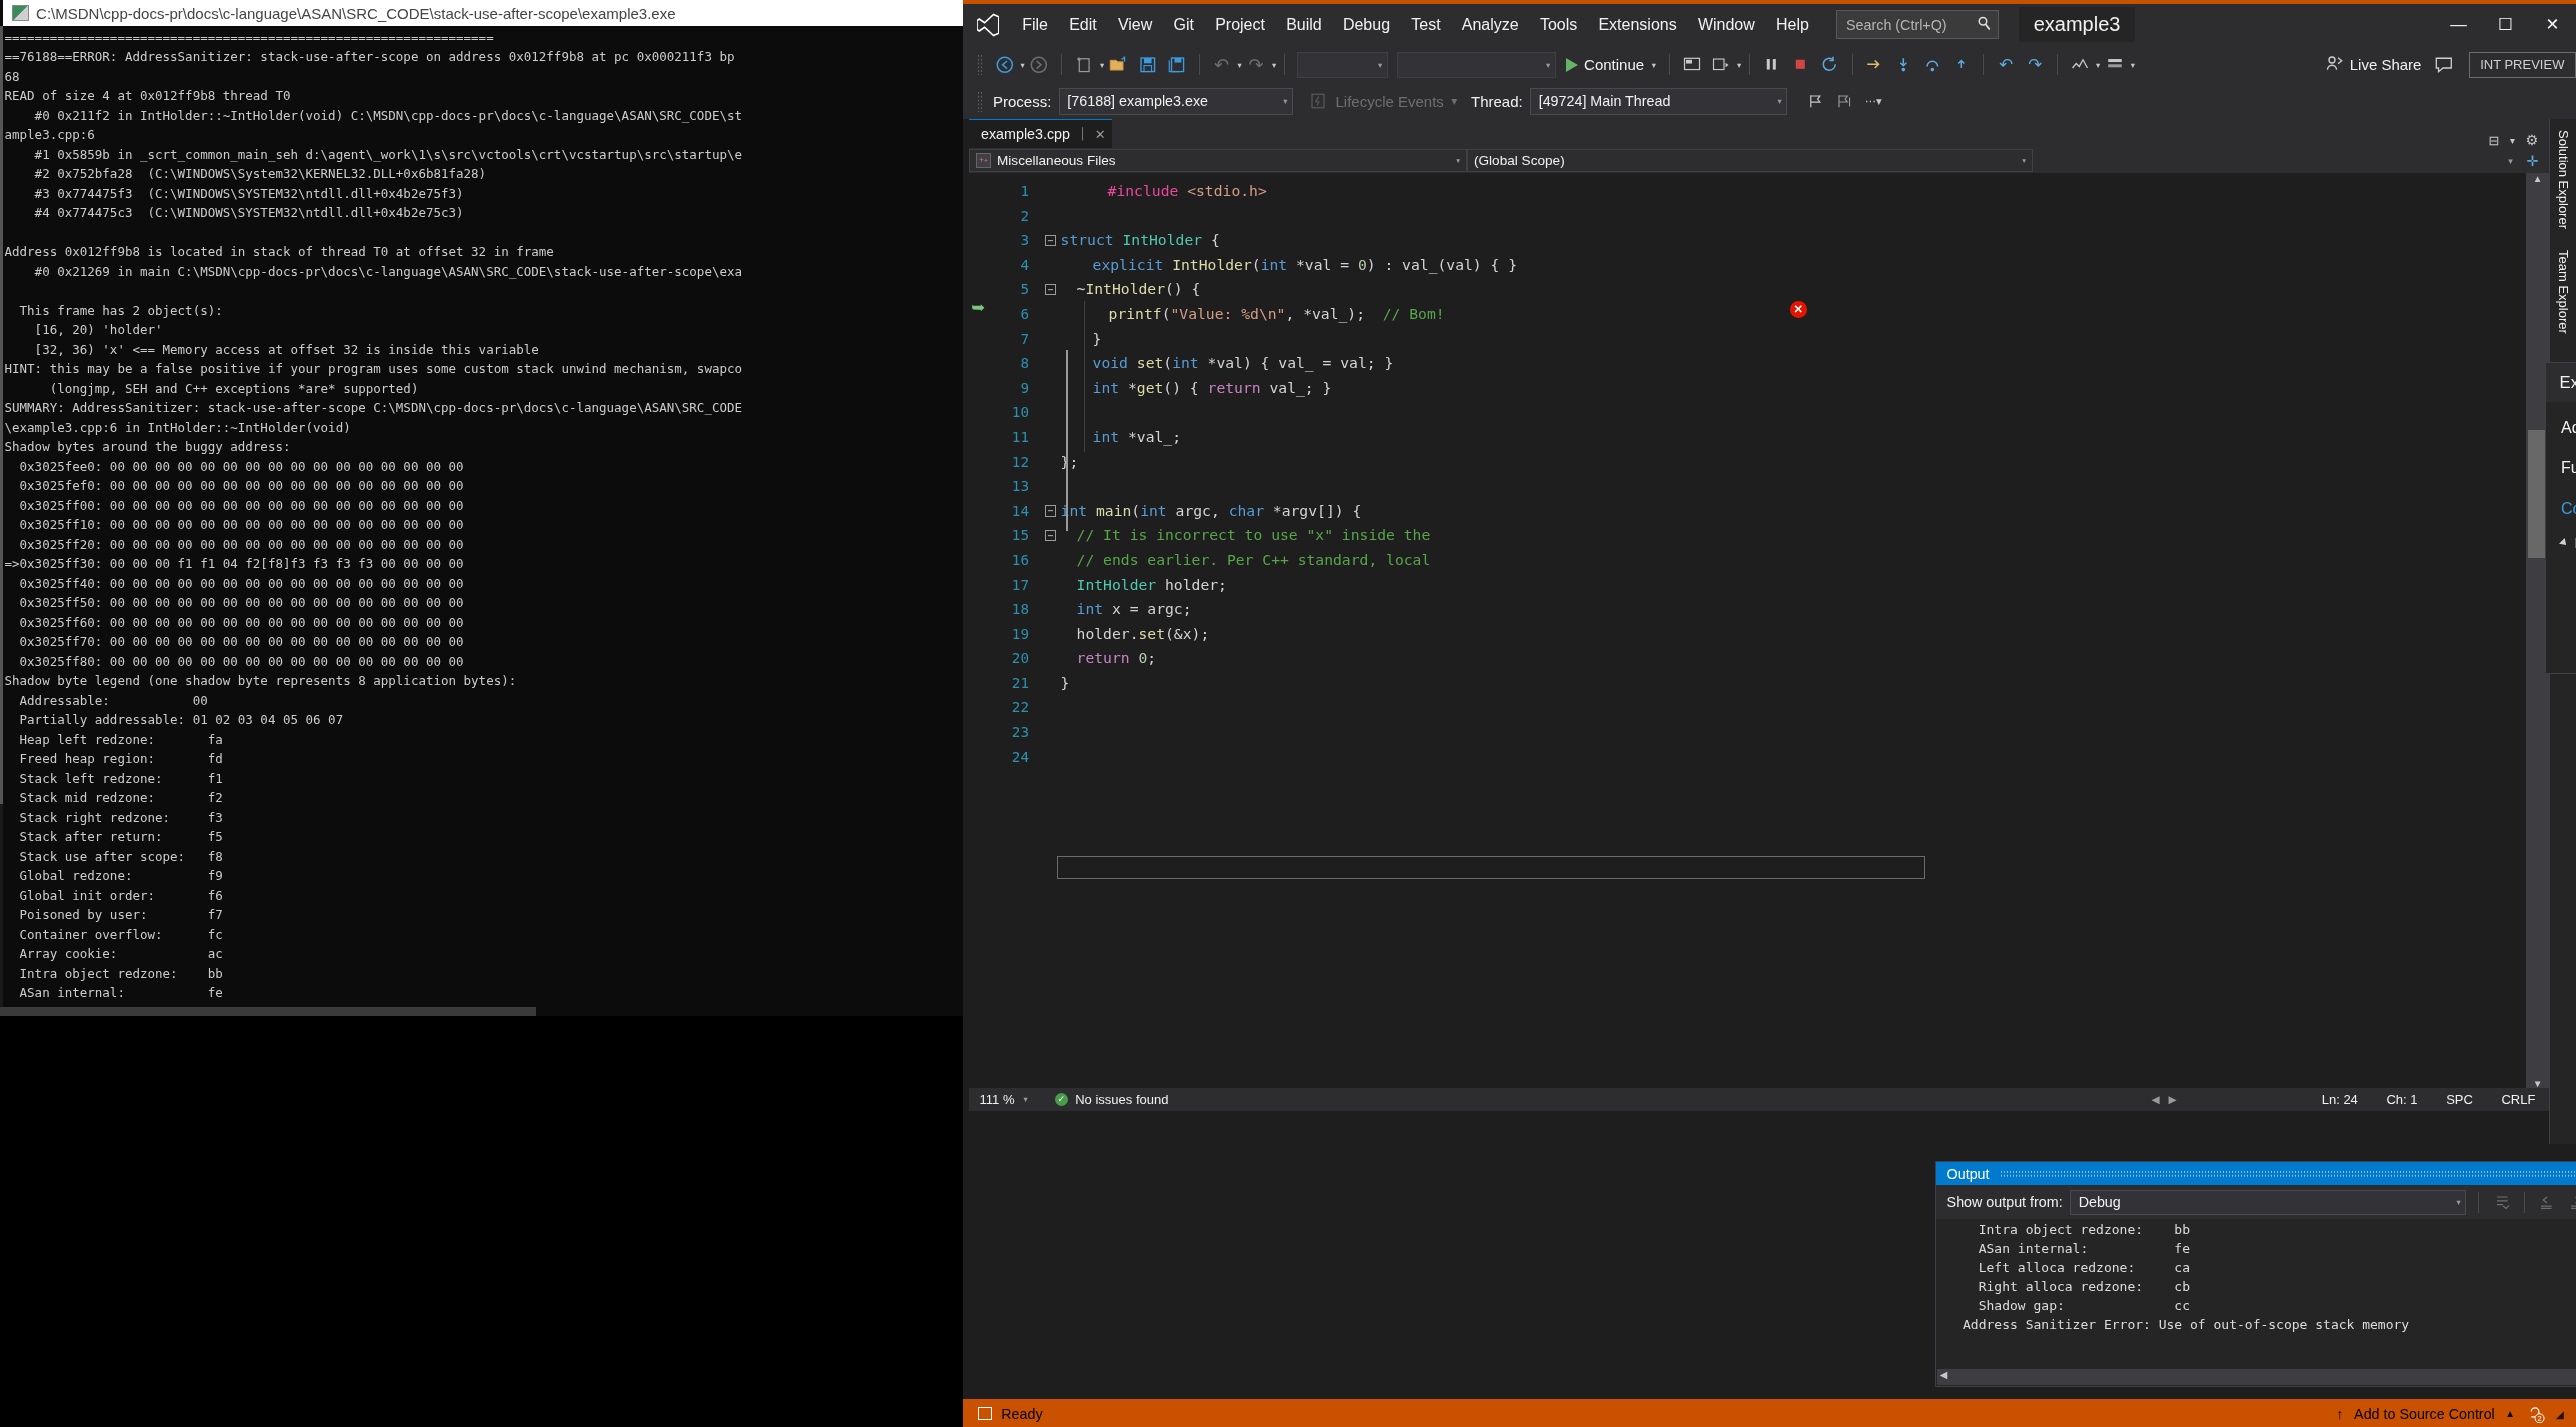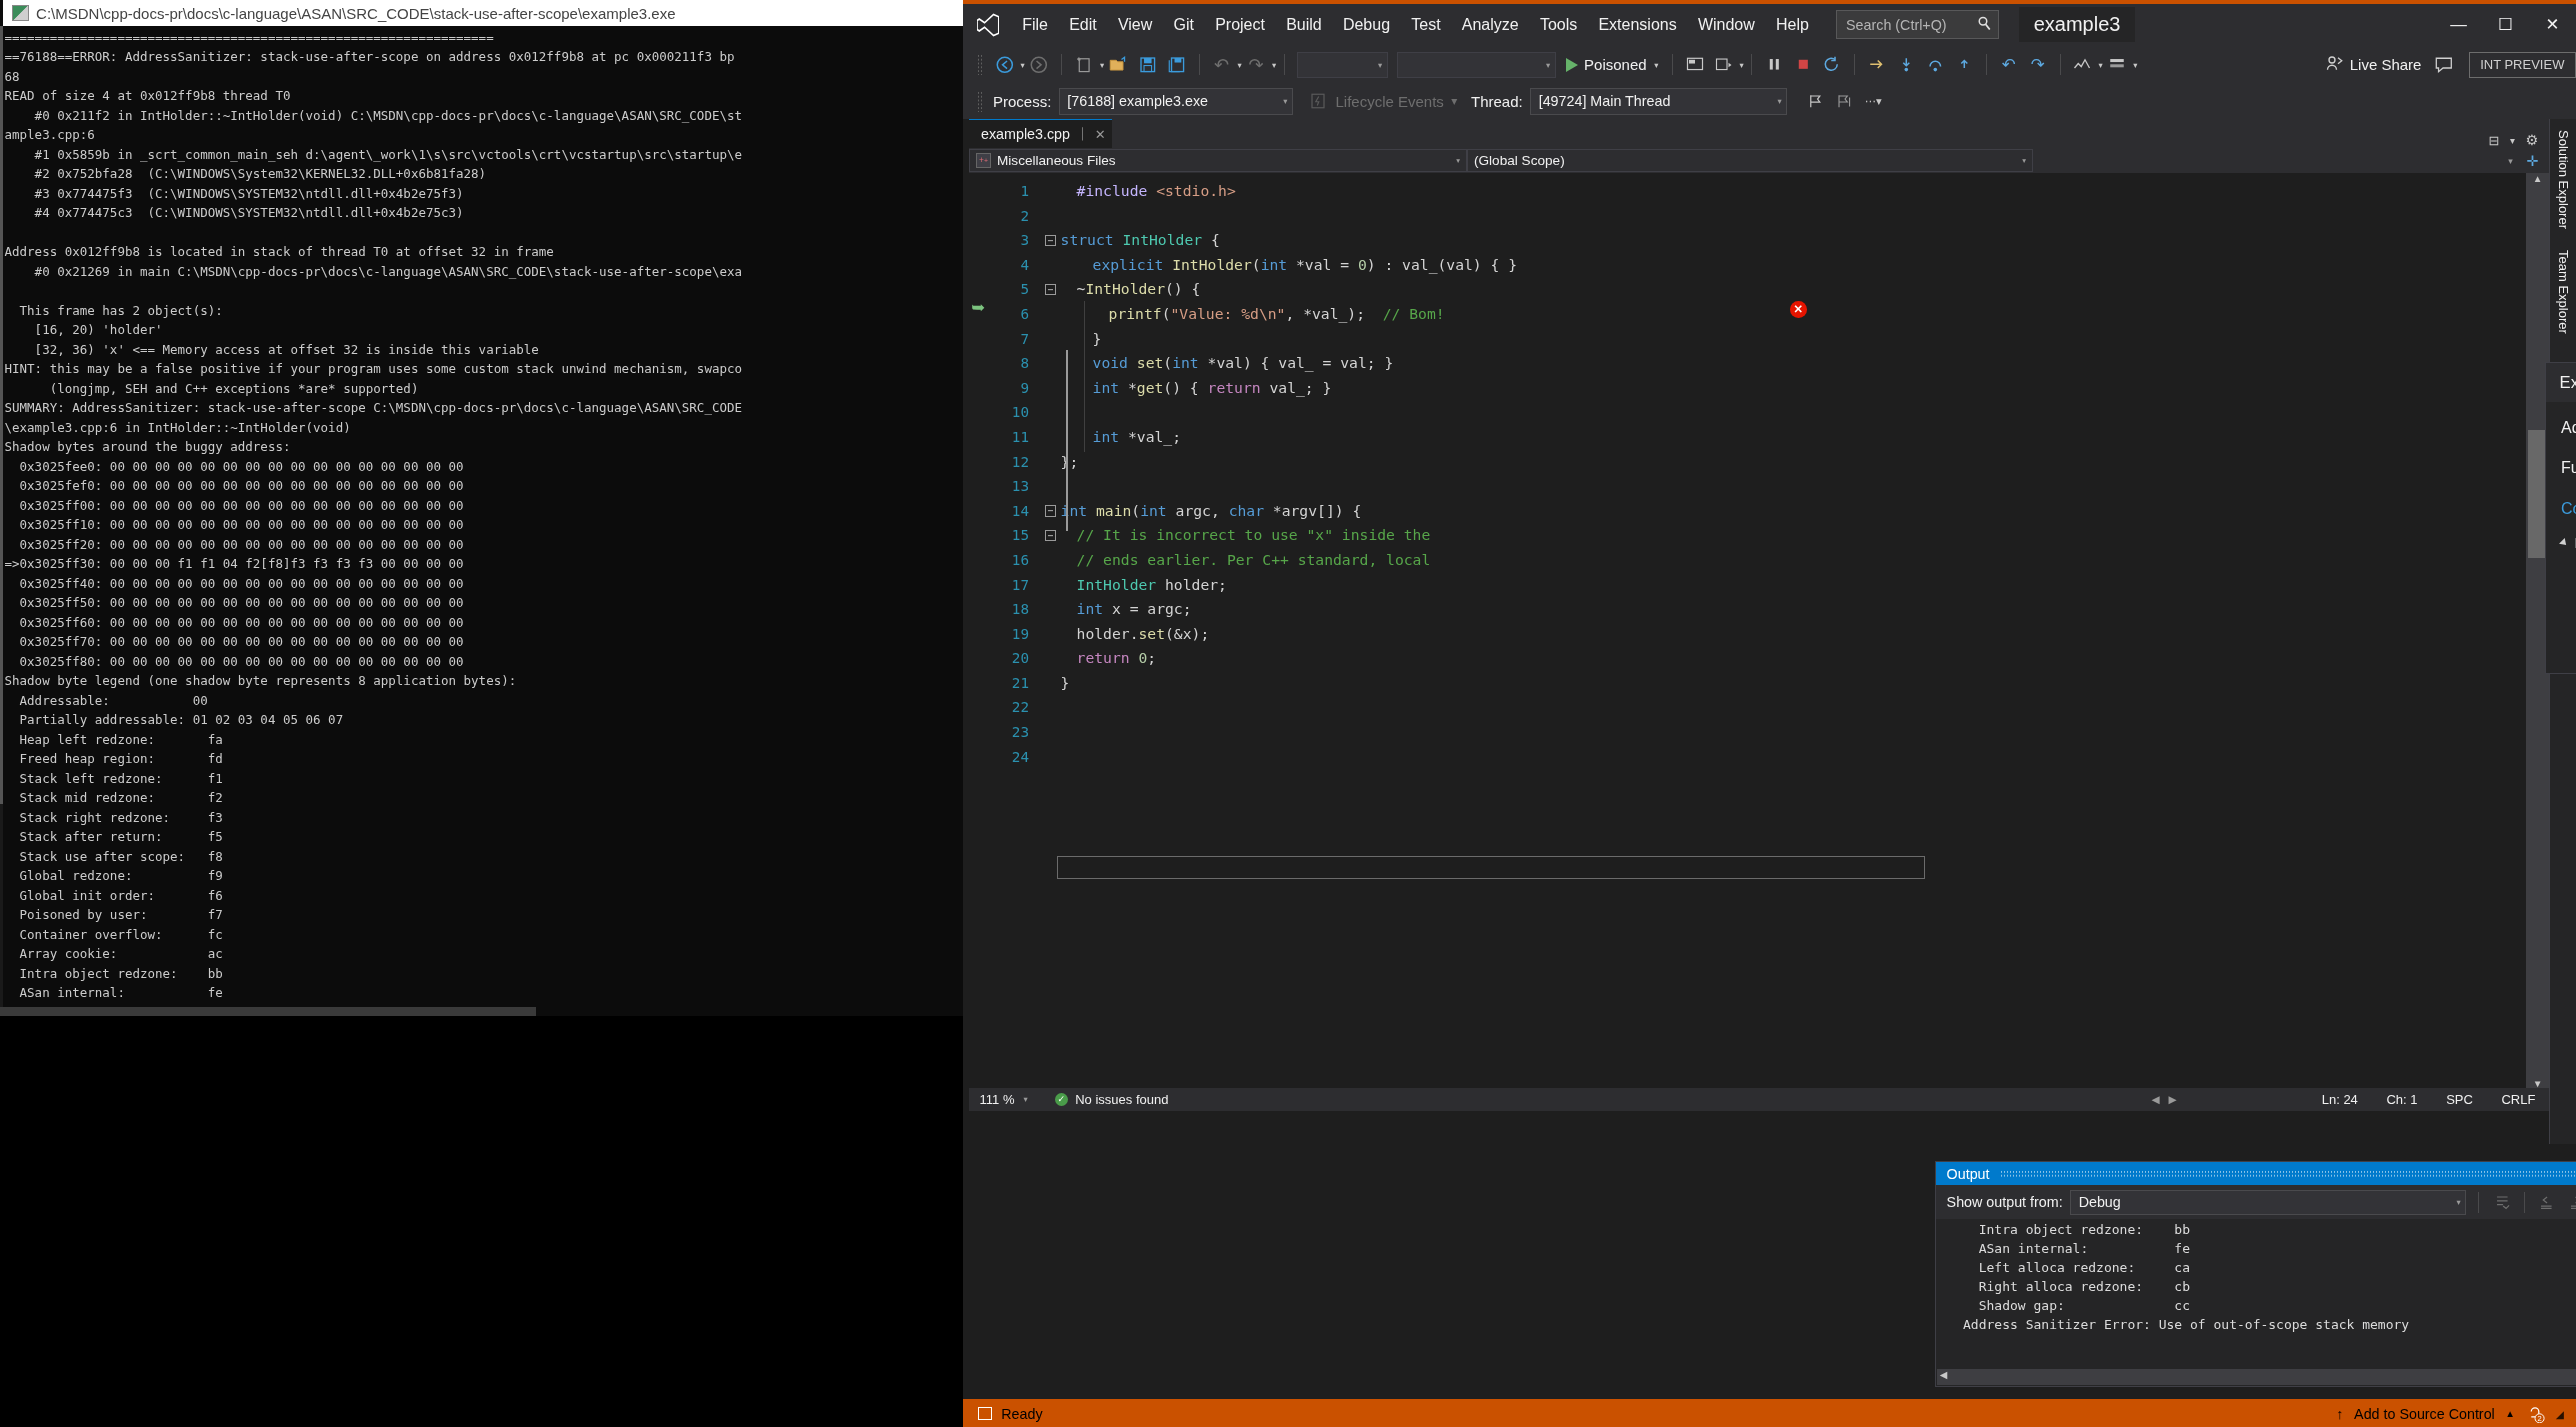--- a/index.html
+++ b/index.html
@@ -205,21 +205,21 @@
   .ctext { padding-left: 0; }
   
   .k  { color: #569cd6; }  
   .kc { color: #c586c0; }  
   .ty { color: #4ec9b0; }  
   .fn { color: #dcdcaa; }  
   .st { color: #d69d85; }  
   .cm { color: #57a64a; }  
   .pl { color: #d4d4d4; }  
   .nu { color: #b5cea8; }  
-  .pp { color: #c4b5fd; }  
+  .pp { color: #ec4899; margin-left: 31px; }  
 
   .err-dot {
     position: absolute; width: 16.6px; height: 16.6px; border-radius: 50%;
     background: #e51400; color: #fff; font-size: 11.3px; font-weight: bold;
     display: flex; align-items: center; justify-content: center;
   }
   .exec-arrow {
     position: absolute; left: 2.3px; color: #7cc47f; font-size: 16.6px;
   }
   .ind-guide { position: absolute; width: 0.8px; background: #404040; }
@@ -452,21 +452,21 @@
       <div class="tb-caret">▾</div>
       <div class="tb-sep"></div>
       <div class="tb-combo">
           <span>▾</span>
         </div>
       <div class="tb-combo wide">
           <span>▾</span>
         </div>
       <div class="tb-continue">
         <span class="play-tri"></span>
-        <span>Poisoned</span>
+        <span>Continue</span>
         <span class="tb-caret">▾</span>
       </div>
       <div class="tb-sep"></div>
       <div class="tb-btn">
         <svg width="18" height="16.6" viewBox="0 0 24 22">
             <rect x="2" y="3" width="20" height="15" fill="none" stroke="#c8c8c8" stroke-width="1.6"></rect>
             <rect x="4" y="5" width="8" height="5" fill="#c8c8c8"></rect>
           </svg>
       </div>
       <div class="tb-btn">

